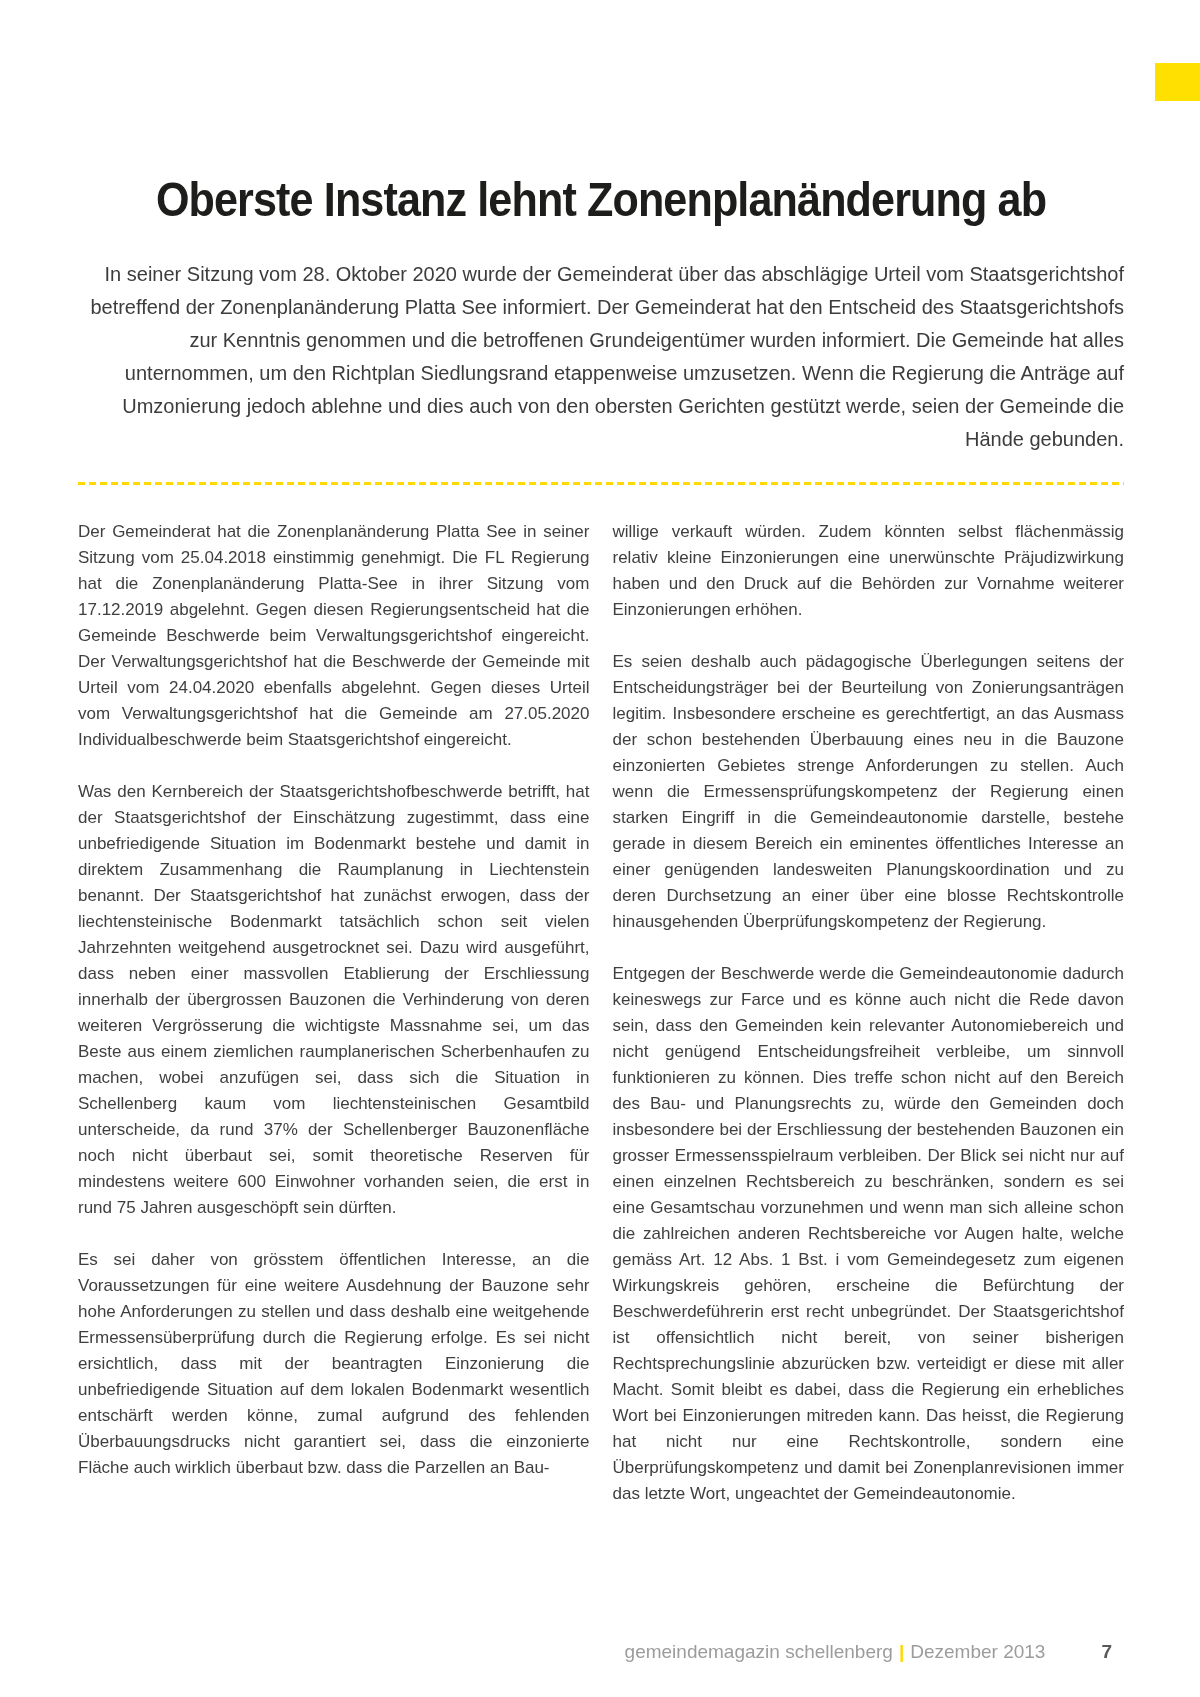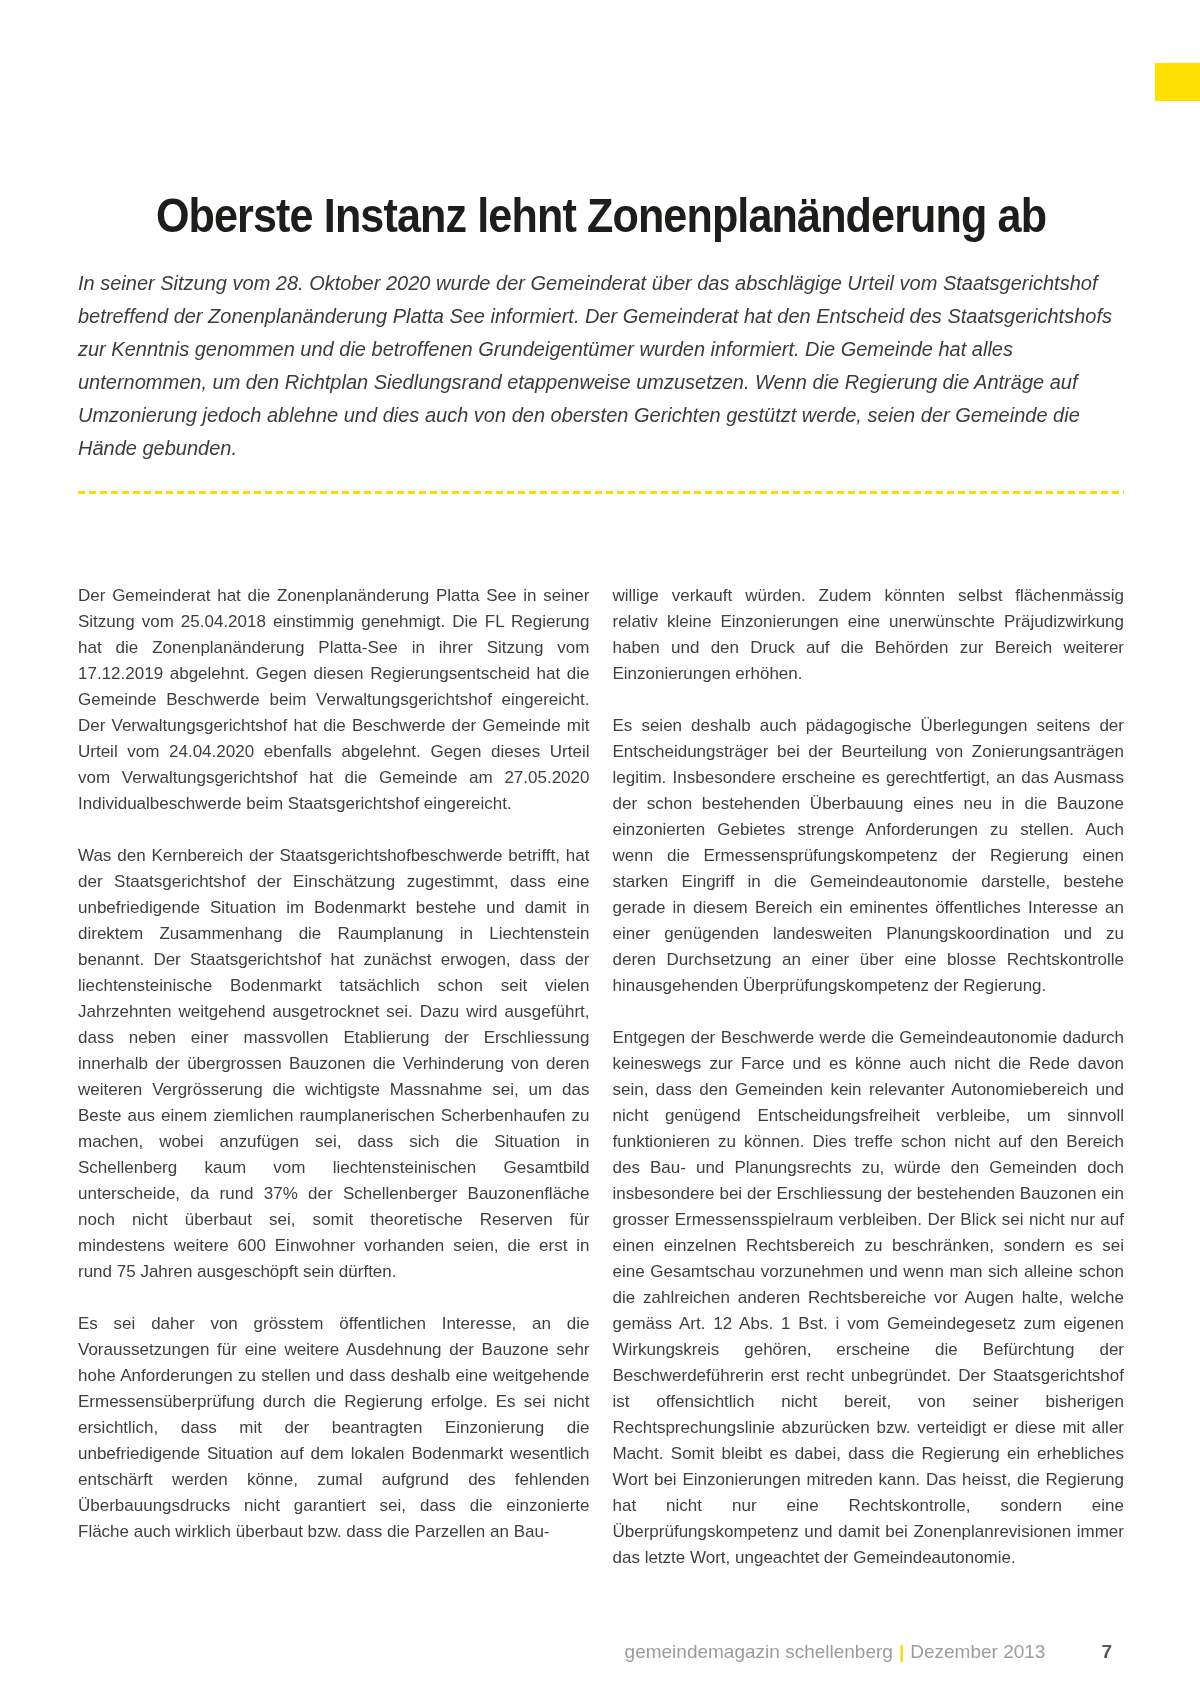--- a/index.html
+++ b/index.html
@@ -15,56 +15,55 @@
     position: absolute;
     left: 1155px;
     top: 63px;
     width: 45px;
     height: 38px;
     background: #FFE000;
   }
   .content {
     position: absolute;
     left: 78px;
-    top: 16px;
+    top: 0;
     width: 1046px;
   }
   .page-title {
     margin: 0;
     padding-top: 170px;
     font-size: 49px;
     line-height: 58px;
     font-weight: bold;
     color: #1d1d1b;
     text-align: center;
     letter-spacing: -1px;
     transform: scaleX(0.88);
     transform-origin: 50% 50%;
     white-space: nowrap;
   }
   .lead {
-    margin: 23px auto 0 auto;
+    margin: 30px auto 0 auto;
     width: 1046px;
     font-size: 20px;
     line-height: 33px;
     color: #3c3c3c;
-    text-align: left;
-    font-style: italic;
+    text-align: right;
   }
   .divider {
     margin-top: 26px;
     height: 3px;
     background: repeating-linear-gradient(90deg,
       #FFD900 0px, #FFD900 7px,
       transparent 7px, transparent 11px);
   }
   .columns {
     display: flex;
     gap: 23px;
-    margin-top: 89px;
+    margin-top: 34px;
   }
   .col {
     flex: 1 1 0;
     min-width: 0;
   }
   .col p {
     margin: 0 0 26px 0;
     font-size: 17px;
     line-height: 26px;
     color: #3f3f3f;
@@ -115,21 +114,21 @@
 
   <div class="divider"></div>
 
   <div class="columns">
     <div class="col">
       <p>Der Gemeinderat hat die Zonenplanänderung Platta See in seiner Sitzung vom 25.04.2018 einstimmig genehmigt. Die FL Regierung hat die Zonenplanänderung Platta-See in ihrer Sitzung vom 17.12.2019 abgelehnt. Gegen diesen Regierungsentscheid hat die Gemeinde Beschwerde beim Verwaltungsgerichtshof eingereicht. Der Verwaltungsgerichtshof hat die Beschwerde der Gemeinde mit Urteil vom 24.04.2020 ebenfalls abgelehnt. Gegen dieses Urteil vom Verwaltungsgerichtshof hat die Gemeinde am 27.05.2020 Individualbeschwerde beim Staatsgerichtshof eingereicht.</p>
       <p>Was den Kernbereich der Staatsgerichtshofbeschwerde betrifft, hat der Staatsgerichtshof der Einschätzung zugestimmt, dass eine unbefriedigende Situation im Bodenmarkt bestehe und damit in direktem Zusammenhang die Raumplanung in Liechtenstein benannt. Der Staatsgerichtshof hat zunächst erwogen, dass der liechtensteinische Bodenmarkt tatsächlich schon seit vielen Jahrzehnten weitgehend ausgetrocknet sei. Dazu wird ausgeführt, dass neben einer massvollen Etablierung der Erschliessung innerhalb der übergrossen Bauzonen die Verhinderung von deren weiteren Vergrösserung die wichtigste Massnahme sei, um das Beste aus einem ziemlichen raumplanerischen Scherbenhaufen zu machen, wobei anzufügen sei, dass sich die Situation in Schellenberg kaum vom liechtensteinischen Gesamtbild unterscheide, da rund 37% der Schellenberger Bauzonenfläche noch nicht überbaut sei, somit theoretische Reserven für mindestens weitere 600 Einwohner vorhanden seien, die erst in rund 75 Jahren ausgeschöpft sein dürften.</p>
       <p>Es sei daher von grösstem öffentlichen Interesse, an die Voraussetzungen für eine weitere Ausdehnung der Bauzone sehr hohe Anforderungen zu stellen und dass deshalb eine weitgehende Ermessensüberprüfung durch die Regierung erfolge. Es sei nicht ersichtlich, dass mit der beantragten Einzonierung die unbefriedigende Situation auf dem lokalen Bodenmarkt wesentlich entschärft werden könne, zumal aufgrund des fehlenden Überbauungsdrucks nicht garantiert sei, dass die einzonierte Fläche auch wirklich überbaut bzw. dass die Parzellen an Bau-</p>
     </div>
     <div class="col">
-      <p>willige verkauft würden. Zudem könnten selbst flächenmässig relativ kleine Einzonierungen eine unerwünschte Präjudizwirkung haben und den Druck auf die Behörden zur Bereich weiterer Einzonierungen erhöhen.</p>
+      <p>willige verkauft würden. Zudem könnten selbst flächenmässig relativ kleine Einzonierungen eine unerwünschte Präjudizwirkung haben und den Druck auf die Behörden zur Vornahme weiterer Einzonierungen erhöhen.</p>
       <p>Es seien deshalb auch pädagogische Überlegungen seitens der Entscheidungsträger bei der Beurteilung von Zonierungsanträgen legitim. Insbesondere erscheine es gerechtfertigt, an das Ausmass der schon bestehenden Überbauung eines neu in die Bauzone einzonierten Gebietes strenge Anforderungen zu stellen. Auch wenn die Ermessensprüfungskompetenz der Regierung einen starken Eingriff in die Gemeindeautonomie darstelle, bestehe gerade in diesem Bereich ein eminentes öffentliches Interesse an einer genügenden landesweiten Planungskoordination und zu deren Durchsetzung an einer über eine blosse Rechtskontrolle hinausgehenden Überprüfungskompetenz der Regierung.</p>
       <p>Entgegen der Beschwerde werde die Gemeindeautonomie dadurch keineswegs zur Farce und es könne auch nicht die Rede davon sein, dass den Gemeinden kein relevanter Autonomiebereich und nicht genügend Entscheidungsfreiheit verbleibe, um sinnvoll funktionieren zu können. Dies treffe schon nicht auf den Bereich des Bau- und Planungsrechts zu, würde den Gemeinden doch insbesondere bei der Erschliessung der bestehenden Bauzonen ein grosser Ermessensspielraum verbleiben. Der Blick sei nicht nur auf einen einzelnen Rechtsbereich zu beschränken, sondern es sei eine Gesamtschau vorzunehmen und wenn man sich alleine schon die zahlreichen anderen Rechtsbereiche vor Augen halte, welche gemäss Art. 12 Abs. 1 Bst. i vom Gemeindegesetz zum eigenen Wirkungskreis gehören, erscheine die Befürchtung der Beschwerdeführerin erst recht unbegründet. Der Staatsgerichtshof ist offensichtlich nicht bereit, von seiner bisherigen Rechtsprechungslinie abzurücken bzw. verteidigt er diese mit aller Macht. Somit bleibt es dabei, dass die Regierung ein erhebliches Wort bei Einzonierungen mitreden kann. Das heisst, die Regierung hat nicht nur eine Rechtskontrolle, sondern eine Überprüfungskompetenz und damit bei Zonenplanrevisionen immer das letzte Wort, ungeachtet der Gemeindeautonomie.</p>
     </div>
   </div>
 </div>
 
 <div class="page-footer">
   <span class="footer-meta">gemeindemagazin schellenberg</span>
   <span class="footer-sep">|</span>
   <span class="footer-meta">Dezember 2013</span>

